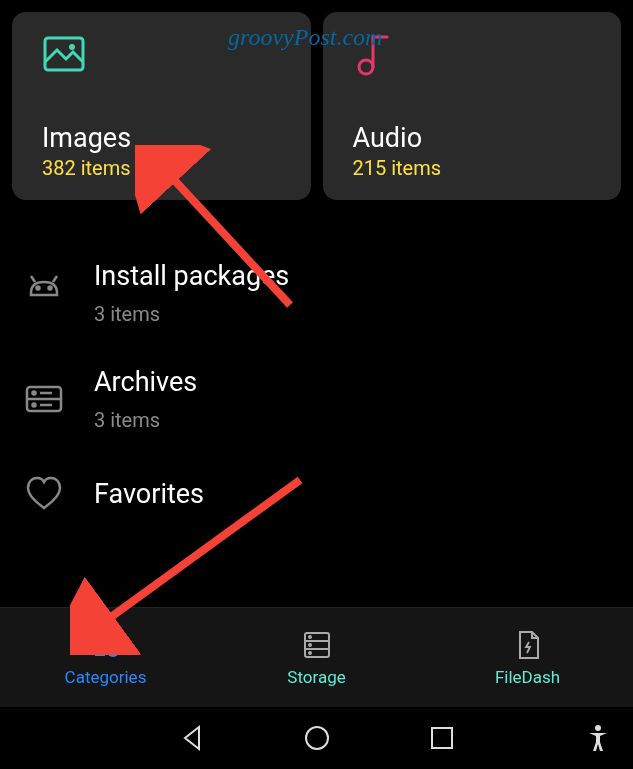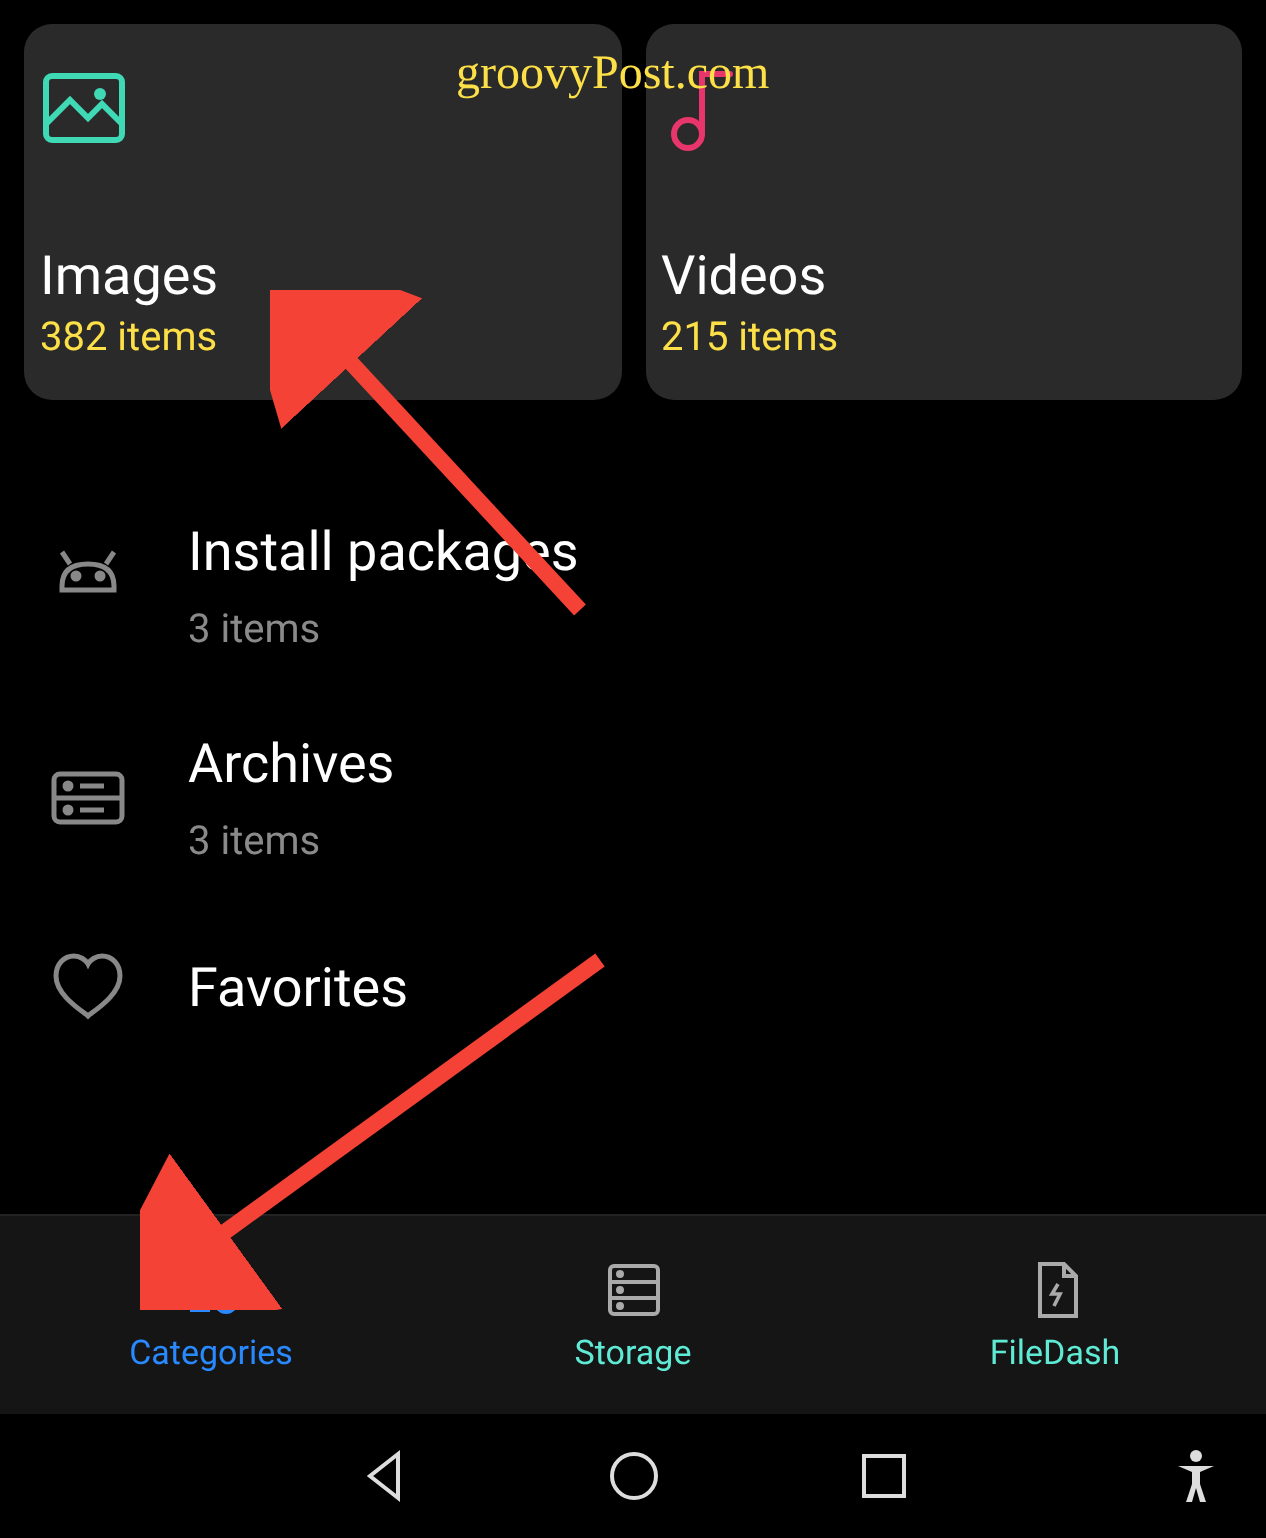--- a/index.html
+++ b/index.html
@@ -20,21 +20,21 @@
     }
     .card-row {
       display: flex;
       gap: 12px;
       margin-bottom: 40px;
     }
     .card {
       flex: 1;
       background: #2a2a2a;
       border-radius: 14px;
-      padding: 20px 18px 20px 8px;
+      padding: 20px 18px 20px 30px;
       height: 188px;
       display: flex;
       flex-direction: column;
       justify-content: space-between;
     }
     .card-icon {
       width: 44px;
       height: 44px;
     }
     .card-title {
@@ -126,22 +126,23 @@
       height: 30px;
       display: flex;
       align-items: center;
       justify-content: center;
     }
     .watermark {
       position: absolute;
       top: 24px;
       left: 228px;
       font-family: 'Times New Roman', serif;
+      font-style: italic;
       font-size: 24px;
-      color: #fde047;
+      color: #0369a1;
       z-index: 100;
     }
     .arrow {
       position: absolute;
       z-index: 50;
     }
   </style>
 </head>
 <body>
 
@@ -166,21 +167,21 @@
 
 
     <div class="card">
       <div class="card-icon">
         <svg viewBox="0 0 44 44" fill="none" stroke="#e8356b" stroke-width="3">
           <circle cx="13" cy="35" r="7"></circle>
           <path d="M20 35 L20 5 L34 5" stroke-linecap="round"></path>
         </svg>
       </div>
       <div>
-        <div class="card-title">Videos</div>
+        <div class="card-title">Audio</div>
         <div class="card-subtitle">215 items</div>
       </div>
     </div>
 
   </div>
 
   <div class="list">
 
     <div class="list-item">
       <div class="list-icon">

